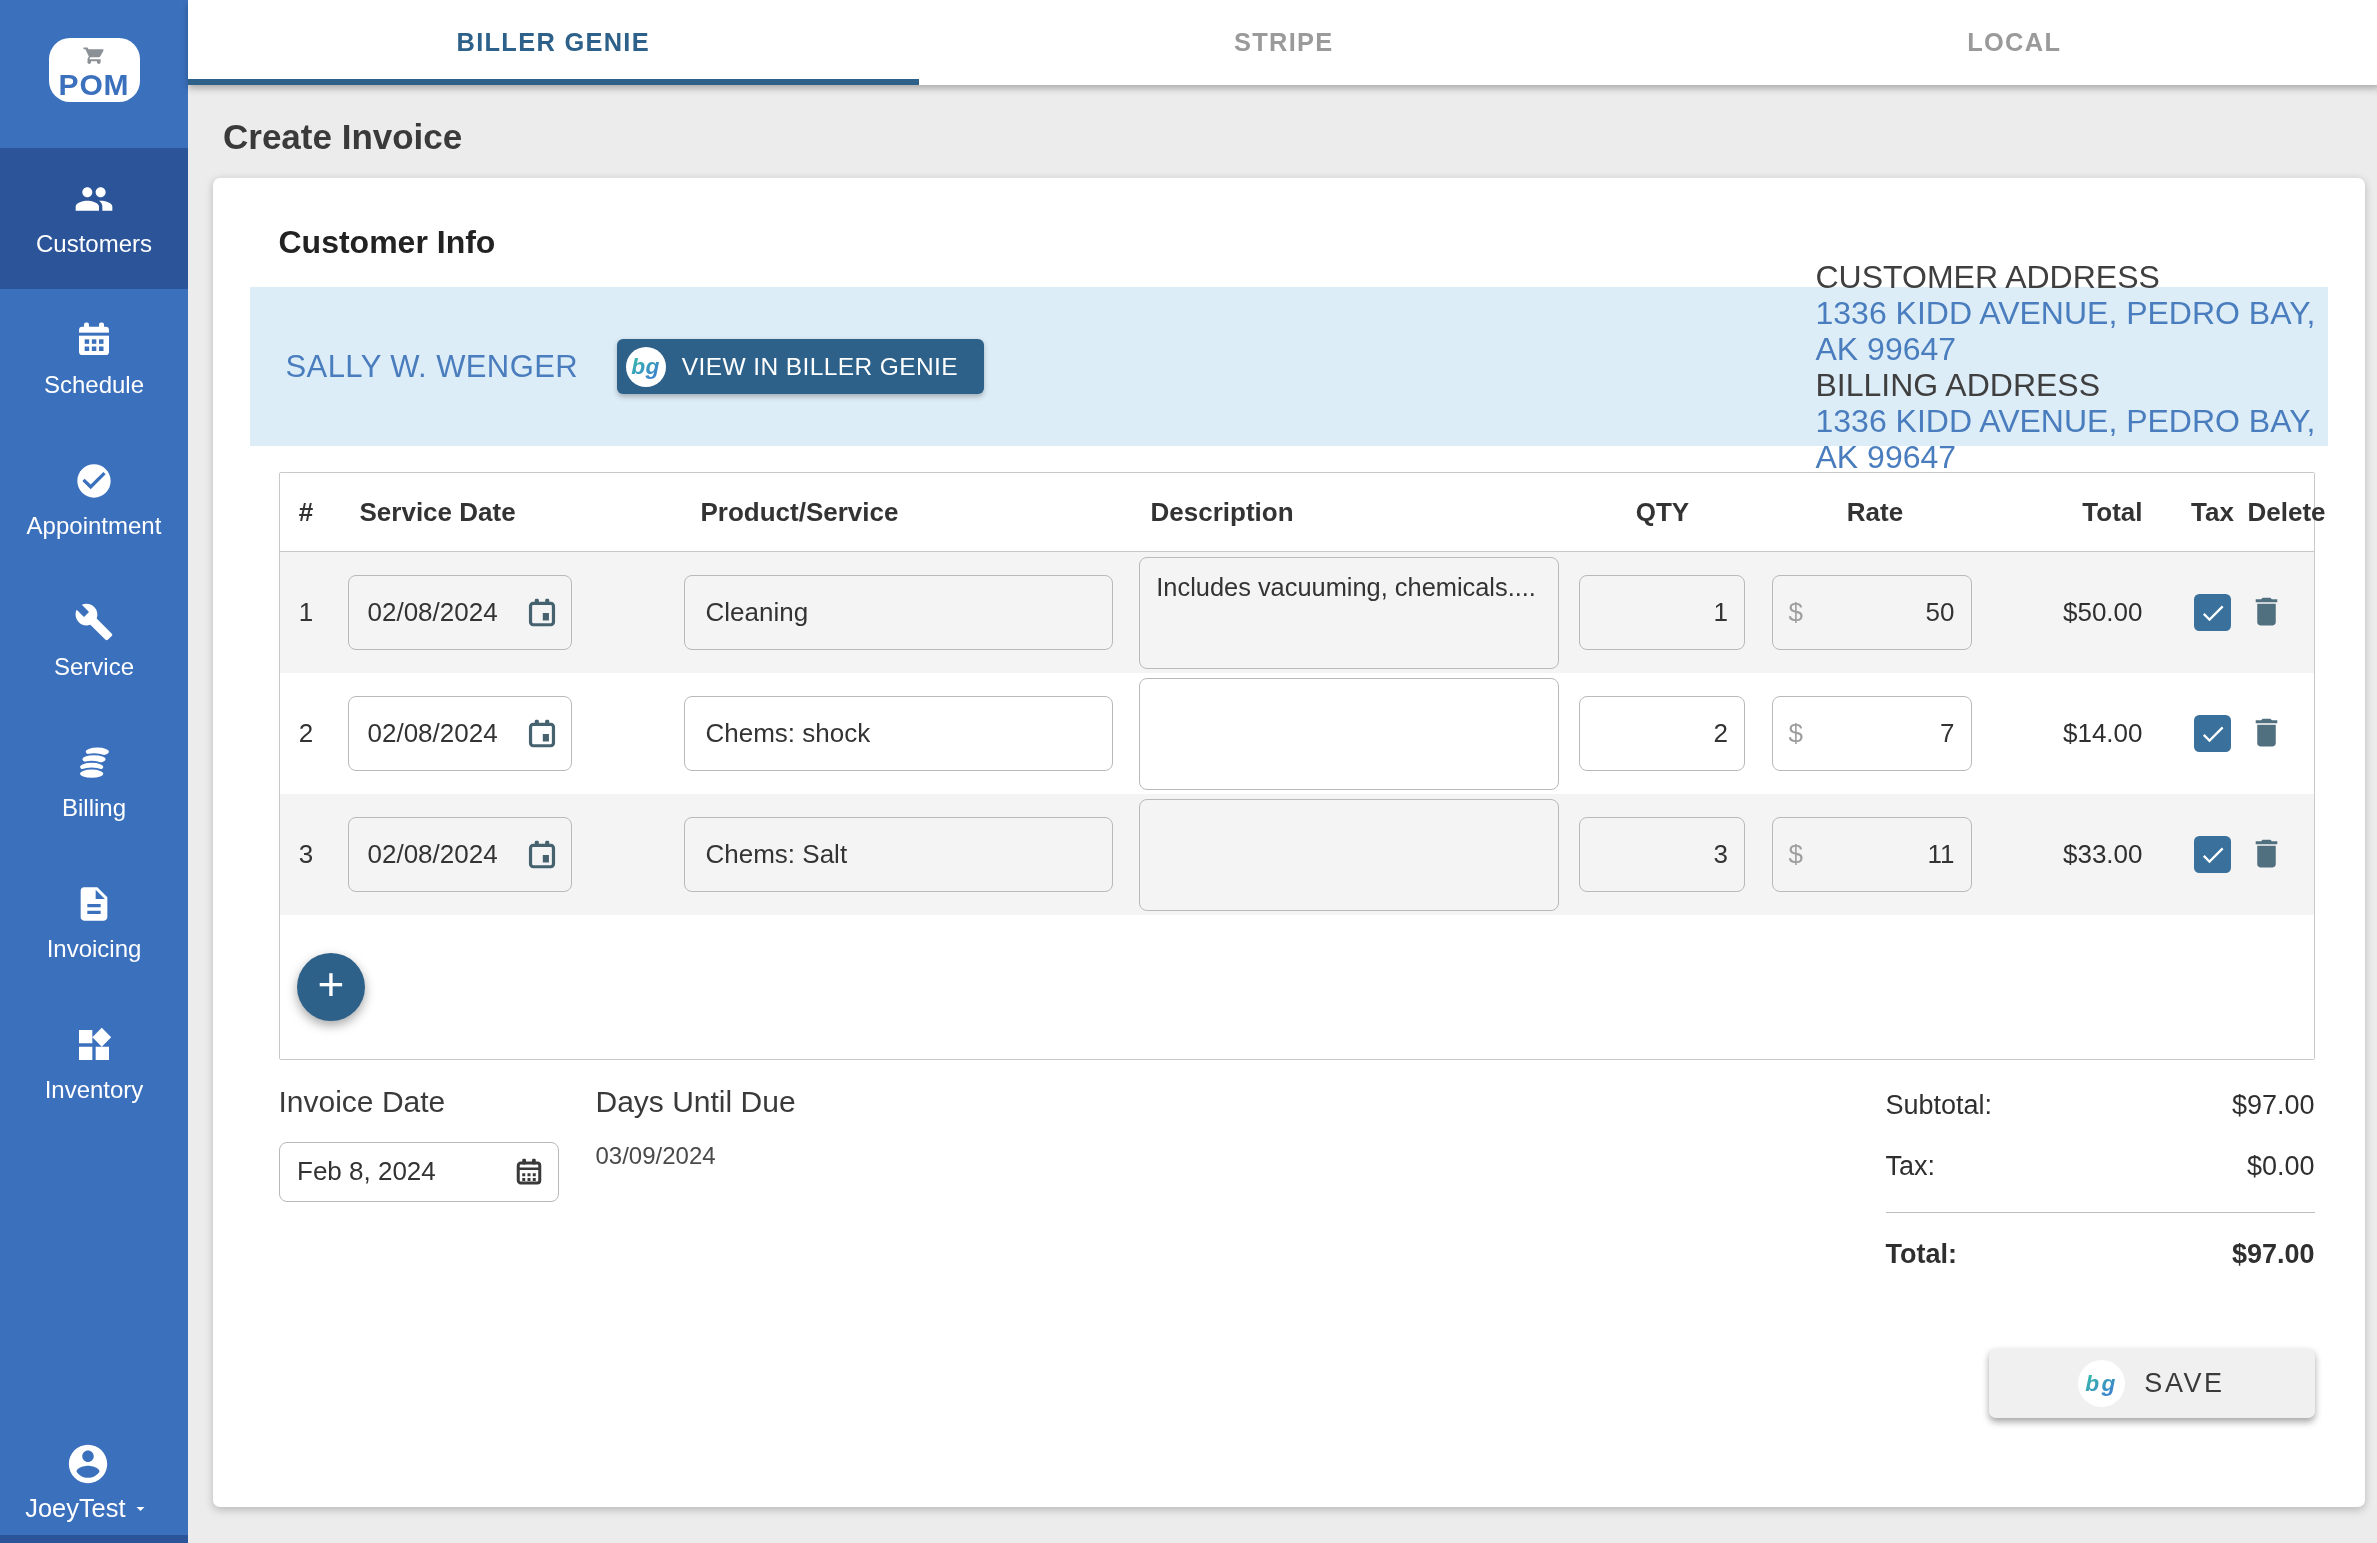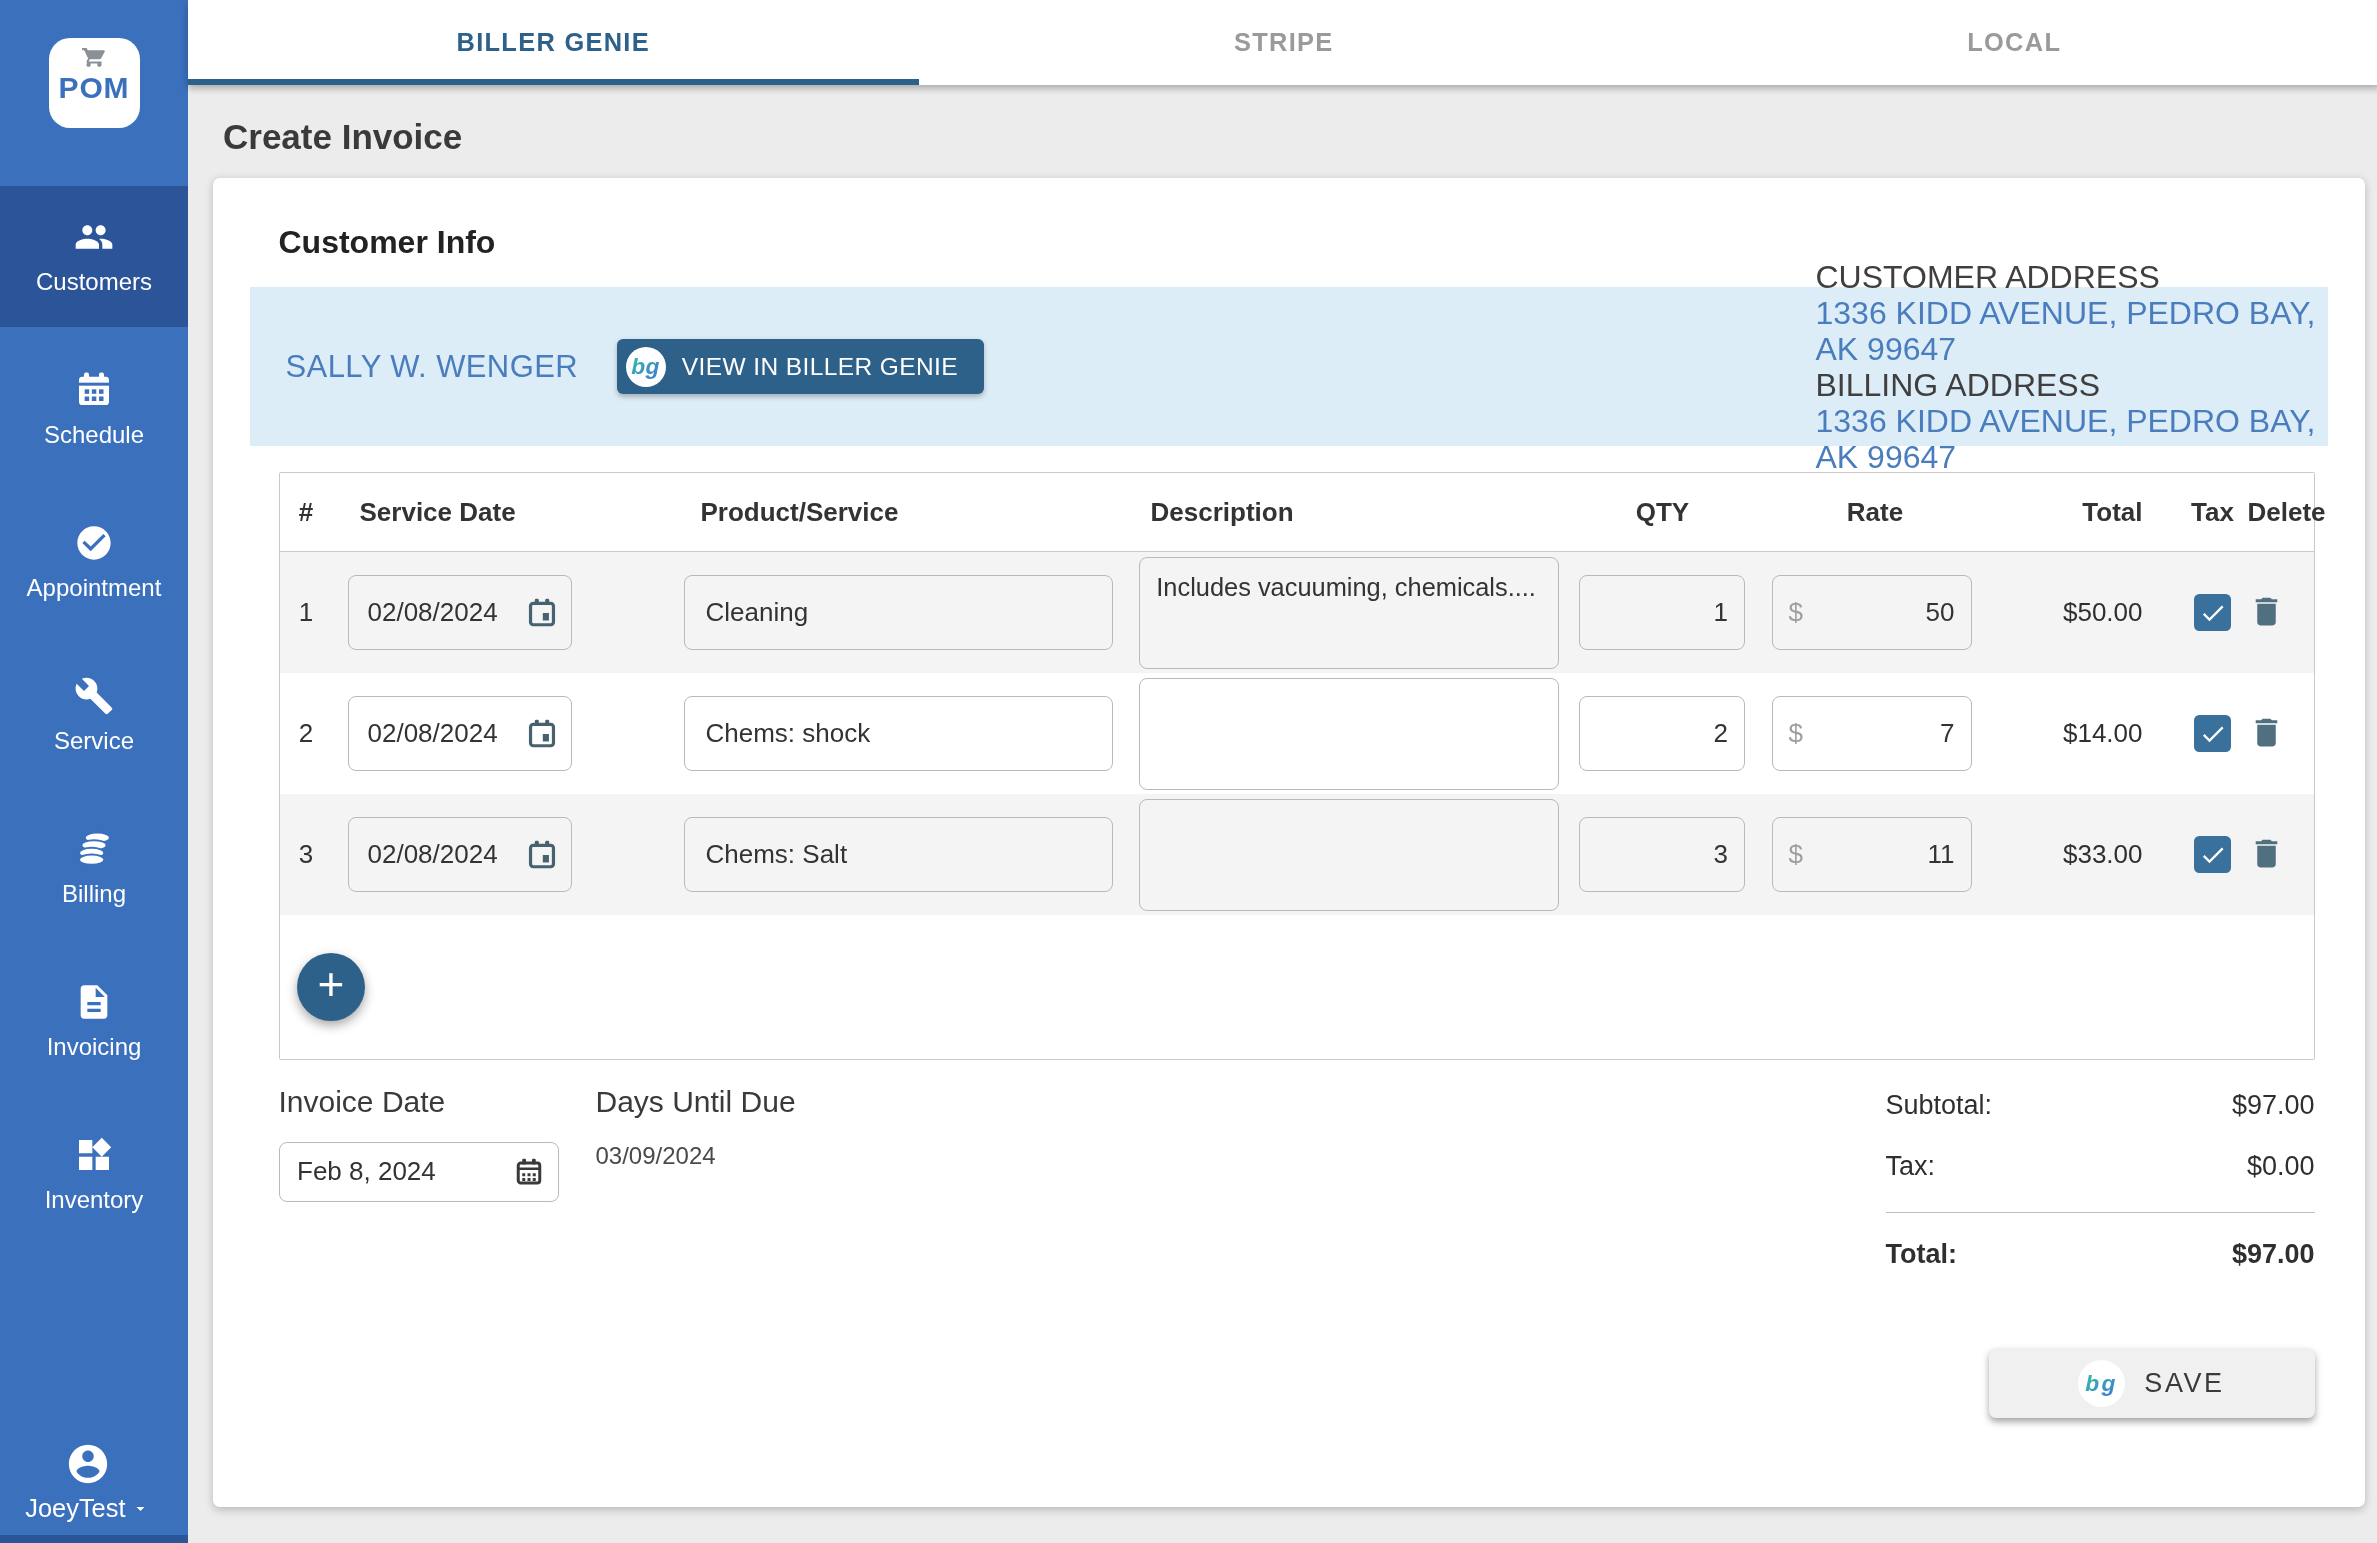--- a/index.html
+++ b/index.html
@@ -1,25 +1,25 @@
 <!DOCTYPE html>
 <html style="font-size:14px"><head>
 <meta charset="utf-8">
 <style>
   * { margin:0; padding:0; box-sizing:border-box; }
   html,body { width:2377px; height:1544px; overflow:hidden; }
   body { font-family:"Liberation Sans", sans-serif; background:#ececec; display:flex; }
 
   
   .sidebar { width:188px; flex-shrink:0; background:#3b70bd; color:#fff; display:flex; flex-direction:column; align-items:center; position:relative; }
-  .logo { margin-top:38px; width:91px; height:90px; background:#fff; border-radius:21px; display:flex; flex-direction:column; align-items:center; justify-content:flex-start; padding-top:5.3px; }
+  .logo { margin-top:38px; width:91px; height:64px; background:#fff; border-radius:21px; display:flex; flex-direction:column; align-items:center; justify-content:flex-start; padding-top:5.3px; }
   .logo .cart { width:30px; height:26px; }
   .logo .pom { color:#3b70bd; font-weight:bold; font-size:30px; letter-spacing:0.9px; margin-top:1.8px; }
   .nav { margin-top:46px; width:100%; }
-  .nav-item { height:141px; display:flex; flex-direction:column; align-items:center; justify-content:center; gap:10.5px; font-size:24px; cursor:pointer;margin-top:12px; }
+  .nav-item { height:141px; display:flex; flex-direction:column; align-items:center; justify-content:center; gap:10.5px; font-size:24px; cursor:pointer; }
   .nav-item.active { background:#2b5499; }
   .nav-item svg { width:40px; height:40px; }
   .user { position:absolute; bottom:21px; left:0; right:13px; display:flex; flex-direction:column; align-items:center; gap:7px; font-size:25.4px; cursor:pointer; }
   .user svg.avatar { width:46px; height:46px; }
   .user .uname { display:flex; align-items:center; gap:5.3px; }
   .sidebar .bottom-strip { position:absolute; bottom:0; left:0; right:0; height:8.8px; background:#2b5499; }
 
   
   .rightcol { flex:1; display:flex; flex-direction:column; height:100%; }
   .tabbar { height:85px; background:#fff; display:flex; box-shadow:0 4.4px 7px rgba(0,0,0,0.28); position:relative; z-index:3; }

